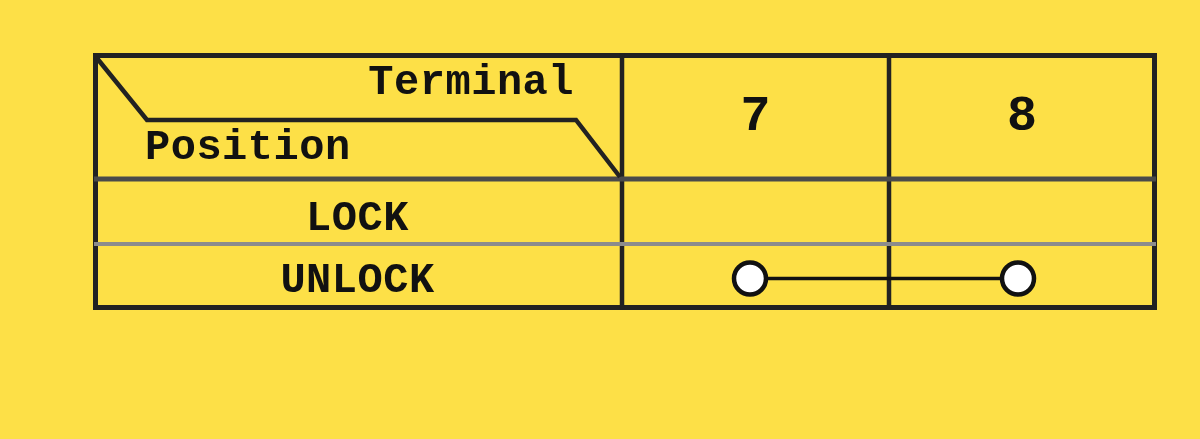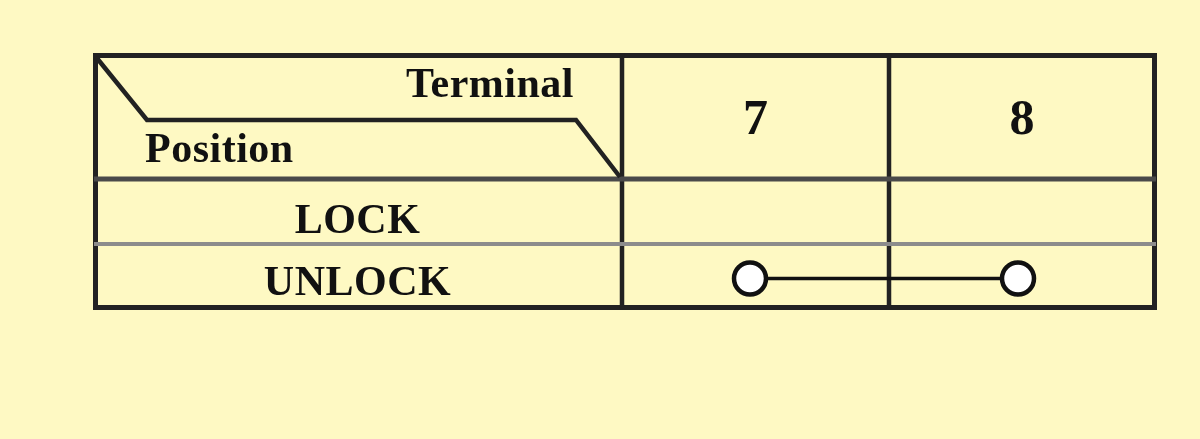--- a/index.html
+++ b/index.html
@@ -4,23 +4,23 @@
 <style>
   html, body {
     margin: 0;
     padding: 0;
     background: #ffffff;
   }
   .canvas {
     position: relative;
     width: 1200px;
     height: 439px;
-    background: #fef9c3;
+    background: #fde047;
     overflow: hidden;
-    font-family: Liberation Serif, serif;
+    font-family: Liberation Mono, monospace;
   }
   .grid-svg {
     position: absolute;
     left: 0;
     top: 0;
     width: 1200px;
     height: 439px;
   }
   .lbl {
     position: absolute;

